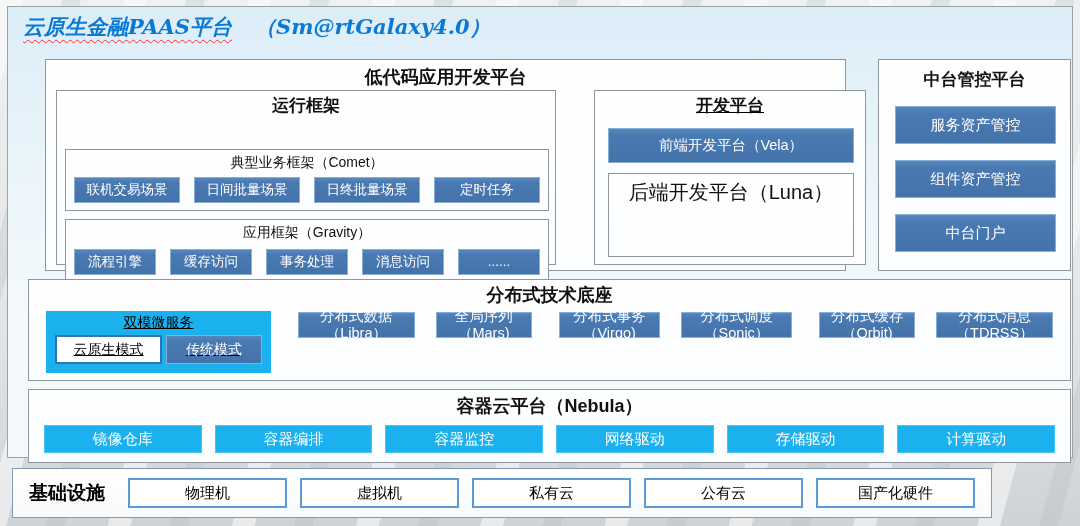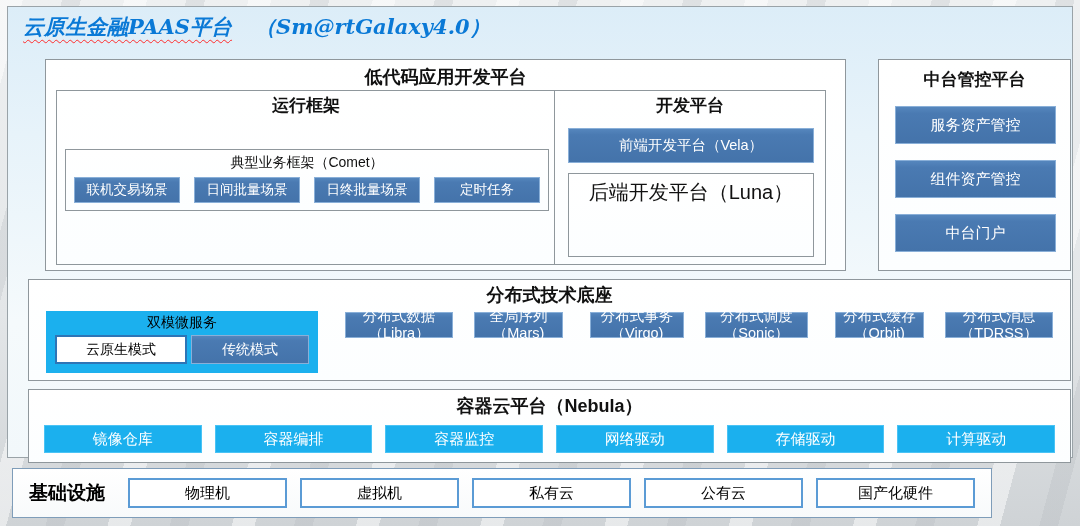--- a/index.html
+++ b/index.html
@@ -55,39 +55,40 @@
   
   .lowcode-box { left: 37px; top: 52px; width: 801px; height: 212px; }
   .lowcode-title { padding-top: 5px; font-size: 18px; }
   .runtime-box { left: 10px; top: 30px; width: 500px; height: 175px; }
   .runtime-title { padding-top: 3px; font-size: 17px; }
   .comet-box { left: 8px; top: 58px; width: 484px; height: 62px; }
   .gravity-box { left: 8px; top: 128px; width: 484px; height: 64px; }
   .frame-label { padding-top: 4px; font-size: 14px; }
   .frame-btn-row { left: 8px; right: 8px; bottom: 7px; gap: 14px; height: 26px; }
   .frame-btn-row .btn-steel { flex: 1; font-size: 13.5px; }
-  .dev-box { left: 508px; top: 30px; width: 272px; height: 175px; }
+  .dev-box { left: 548px; top: 30px; width: 272px; height: 175px; text-decoration: underline; }
   .dev-title { padding-top: 3px; font-size: 17px; }
   .vela-btn { position: absolute; left: 13px; top: 37px; width: 246px; height: 35px; font-size: 14.5px; }
   .luna-box { left: 13px; top: 82px; width: 246px; height: 84px; }
   .luna-label { padding-top: 5px; font-size: 20px; }
   .luna-btn-row { left: 9px; right: 9px; bottom: 7px; gap: 10px; height: 44px; }
   .luna-btn-row .btn-steel { flex: 1; flex-direction: column; font-size: 13px; font-weight: bold; }
   
   .mid-box { left: 870px; top: 52px; width: 193px; height: 212px; }
   .mid-title { padding-top: 8px; font-size: 17px; }
   .mid-btn { position: absolute; left: 16px; width: 161px; height: 38px; font-size: 15px; }
   .mid-btn-0 { top: 46px; } .mid-btn-1 { top: 100px; } .mid-btn-2 { top: 154px; }
   
   .dist-box { left: 20px; top: 272px; width: 1043px; height: 102px; }
   .dist-title { padding-top: 3px; font-size: 18px; }
   .dist-row { left: 17px; right: 17px; top: 31px; gap: 27px; }
   .dual-box {
-    width: 272px; height: 62px; background: #1bb0ee; border: 1px solid #1bb0ee;
+    width: 225px; height: 62px; background: #1bb0ee; border: 1px solid #1bb0ee;
     flex: 0 0 auto;
+    text-decoration: underline;
   }
   .dual-title { font-size: 14px; color: #000; padding-top: 2px; font-weight: normal; text-align: center; }
   .dual-inner { display: flex; gap: 4px; padding: 3px 8px 0 8px; height: 32px; }
   .native-box {
     flex: 1.1; background: #ffffff; border: 2px solid #2e75b6; color: #000;
     display: flex; align-items: center; justify-content: center; font-size: 14px;
   }
   .trad-btn { flex: 1; font-size: 14px; }
   .dist-col { flex: 1; display: flex; flex-direction: row; gap: 21px; margin-top: 1px; }
   .dist-col .btn-steel { height: 26px; font-size: 14.5px; }
@@ -128,20 +129,30 @@
         <div class="box comet-box">
           <div class="sub-label frame-label">典型业务框架（Comet）</div>
           <div class="row frame-btn-row">
             <div class="btn-steel">联机交易场景</div>
             <div class="btn-steel">日间批量场景</div>
             <div class="btn-steel">日终批量场景</div>
             <div class="btn-steel">定时任务</div>
           </div>
         </div>
 
+        <div class="box gravity-box">
+          <div class="sub-label frame-label">应用框架（Gravity）</div>
+          <div class="row frame-btn-row">
+            <div class="btn-steel">流程引擎</div>
+            <div class="btn-steel">缓存访问</div>
+            <div class="btn-steel">事务处理</div>
+            <div class="btn-steel">消息访问</div>
+            <div class="btn-steel">......</div>
+          </div>
+        </div>
       </div>
 
       <div class="box dev-box">
         <div class="box-title dev-title">开发平台</div>
         <div class="btn-steel vela-btn">前端开发平台（Vela）</div>
         <div class="box luna-box">
           <div class="sub-label luna-label">后端开发平台（Luna）</div>
         </div>
       </div>
     </div>

